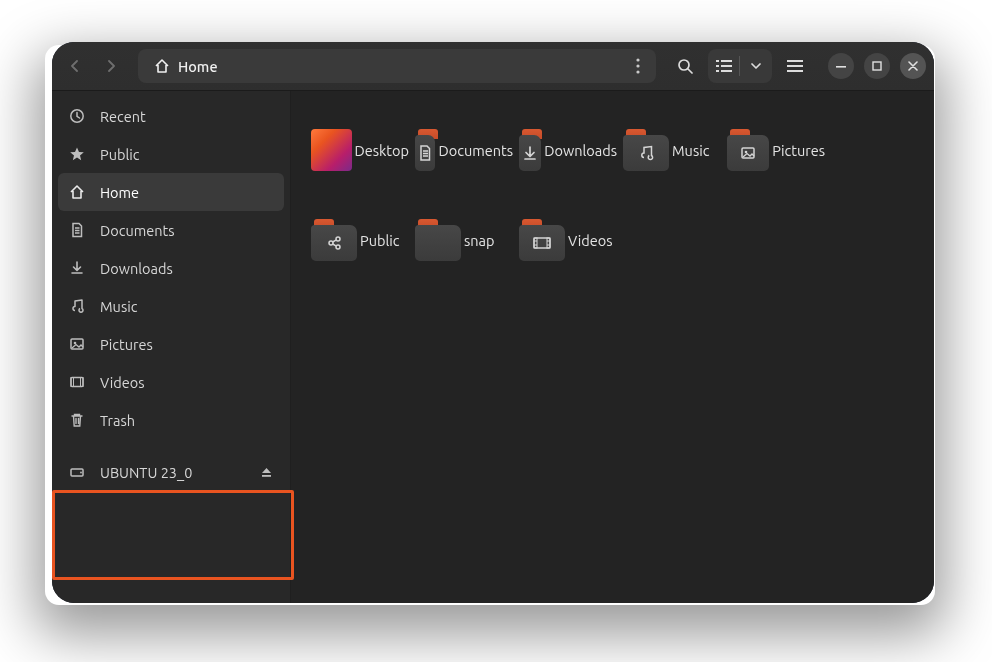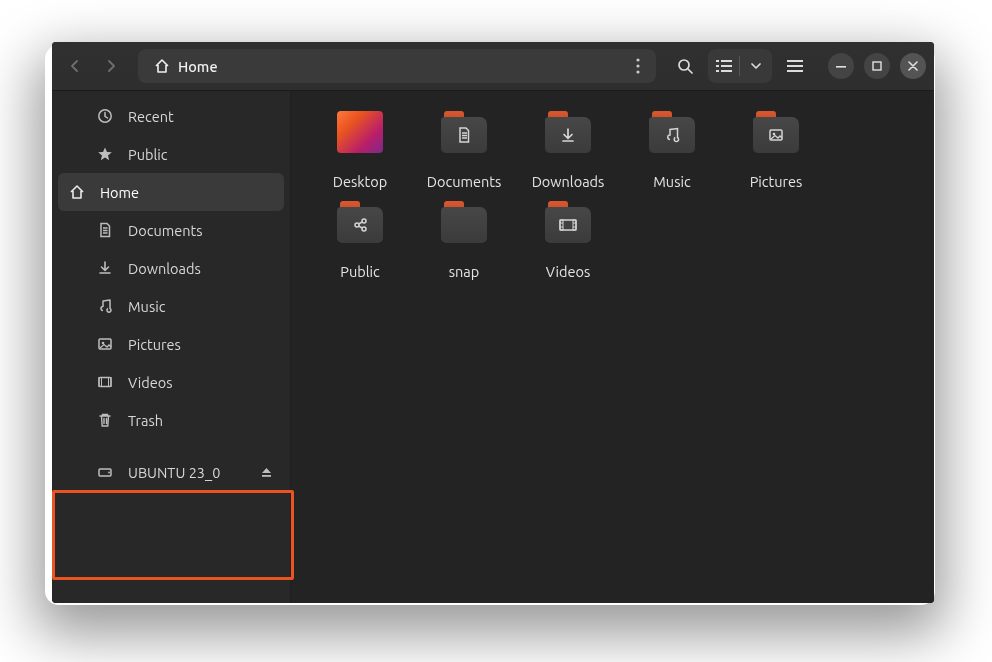--- a/index.html
+++ b/index.html
@@ -27,21 +27,21 @@
     border-radius: 14px;
     box-shadow: 0 20px 55px 10px rgba(0,0,0,0.4);
     pointer-events: none;
   }
   .window {
     position: absolute;
     left: 52px;
     top: 42px;
     width: 882px;
     height: 561px;
-    border-radius: 4px;
+    border-radius: 22px;
     overflow: hidden;
     background: #0f172a;
   }
   .titlebar {
     height: 48px;
     background: linear-gradient(#303030, #2e2e2e);
     display: flex;
     align-items: center;
     padding: 0 8px;
     gap: 6px;
@@ -145,21 +145,20 @@
     position: relative;
     padding-top: 6px;
   }
   .sb-item {
     height: 38px;
     display: flex;
     align-items: center;
     padding: 0 16px;
     gap: 14px;
     color: #d7d7d7;
-    margin-left: 28px;
   }
   .sb-item.active {
     background: #3a3a3a;
     border-radius: 6px;
     margin: 0 6px;
     padding: 0 10px;
     color: #fff;
   }
   .sb-item .sb-icon {
     width: 18px;
@@ -195,24 +194,23 @@
   .grid {
     display: flex;
     flex-wrap: wrap;
     gap: 0 6px;
     align-content: flex-start;
   }
   .cell {
     width: 98px;
     height: 90px;
     display: flex;
-    flex-direction: column;
-    align-items: center;
-    gap: 20px;
-    justify-content: center;
+    flex-direction: row;
+    align-items: center;
+    gap: 3px;
   }
   .folder {
     width: 46px;
     height: 42px;
     position: relative;
   }
   .folder .tab {
     position: absolute;
     top: 0;
     left: 3px;

